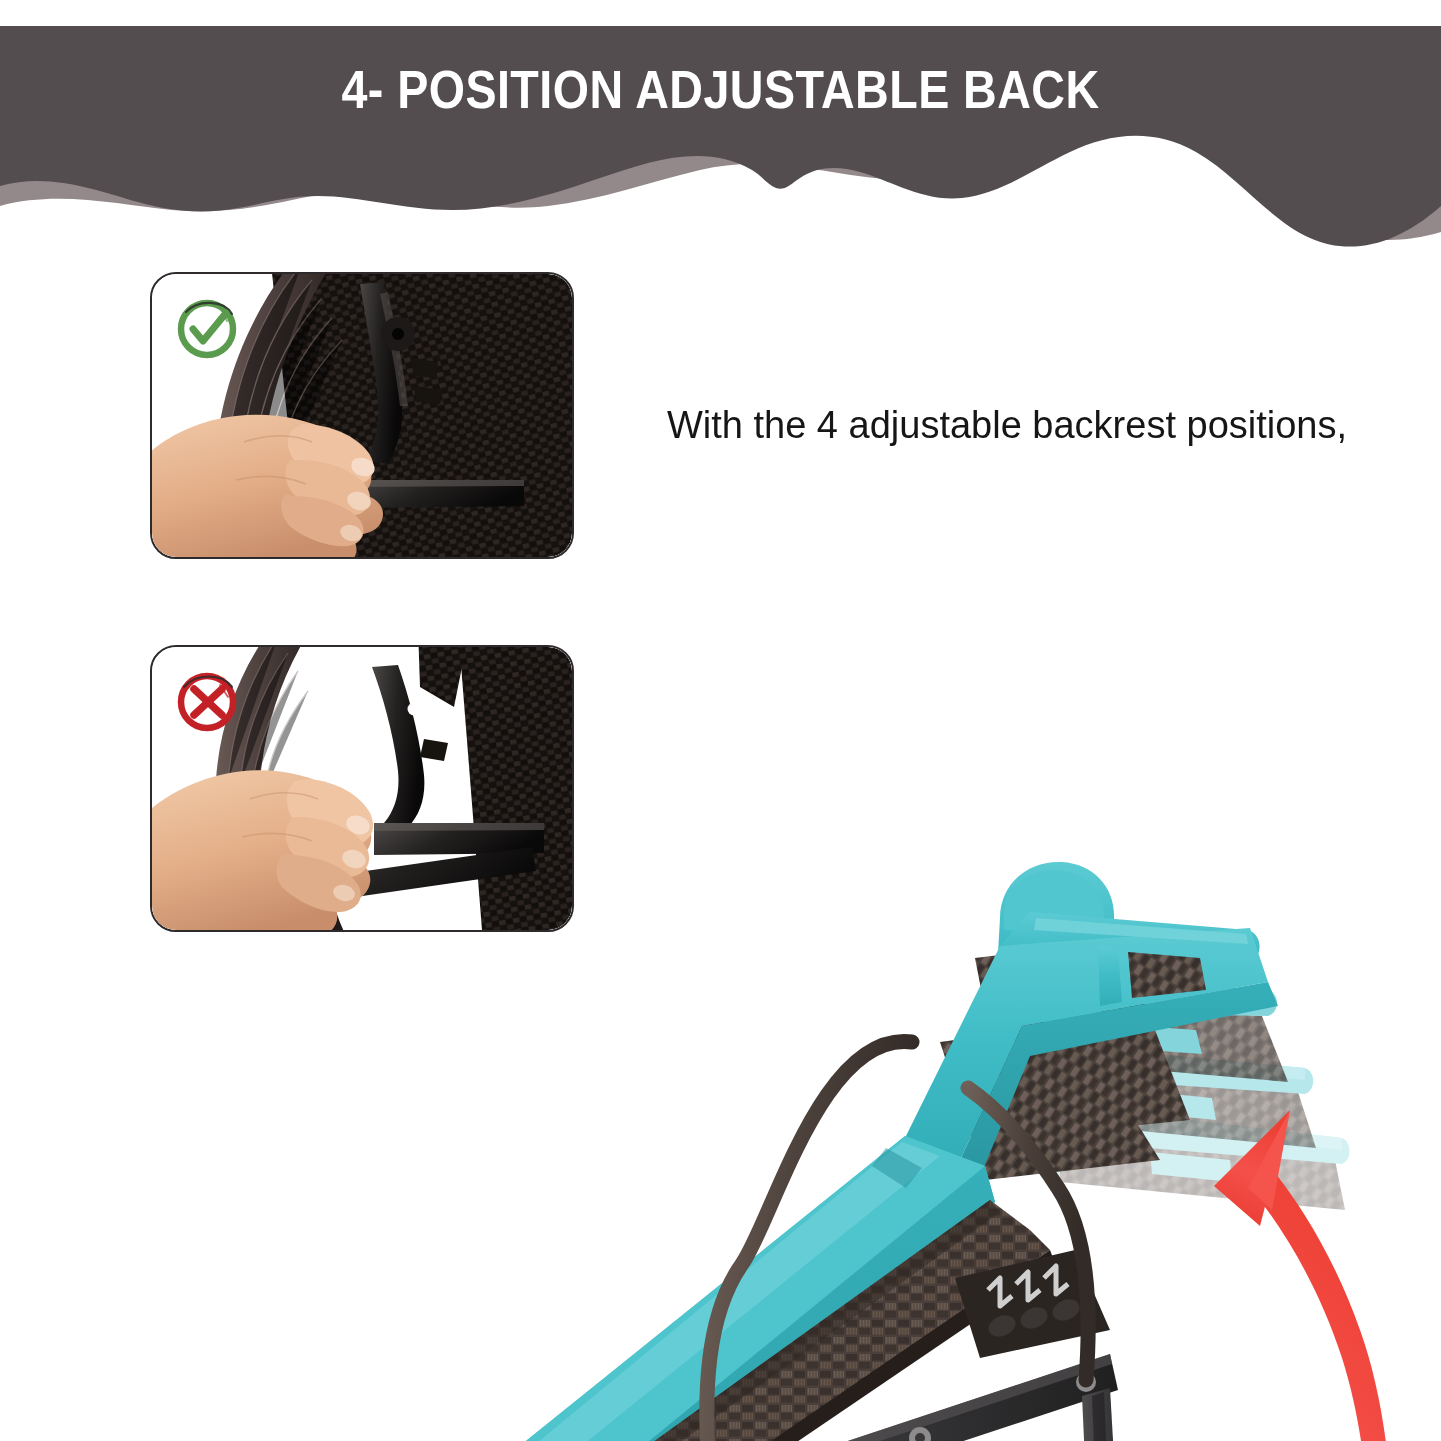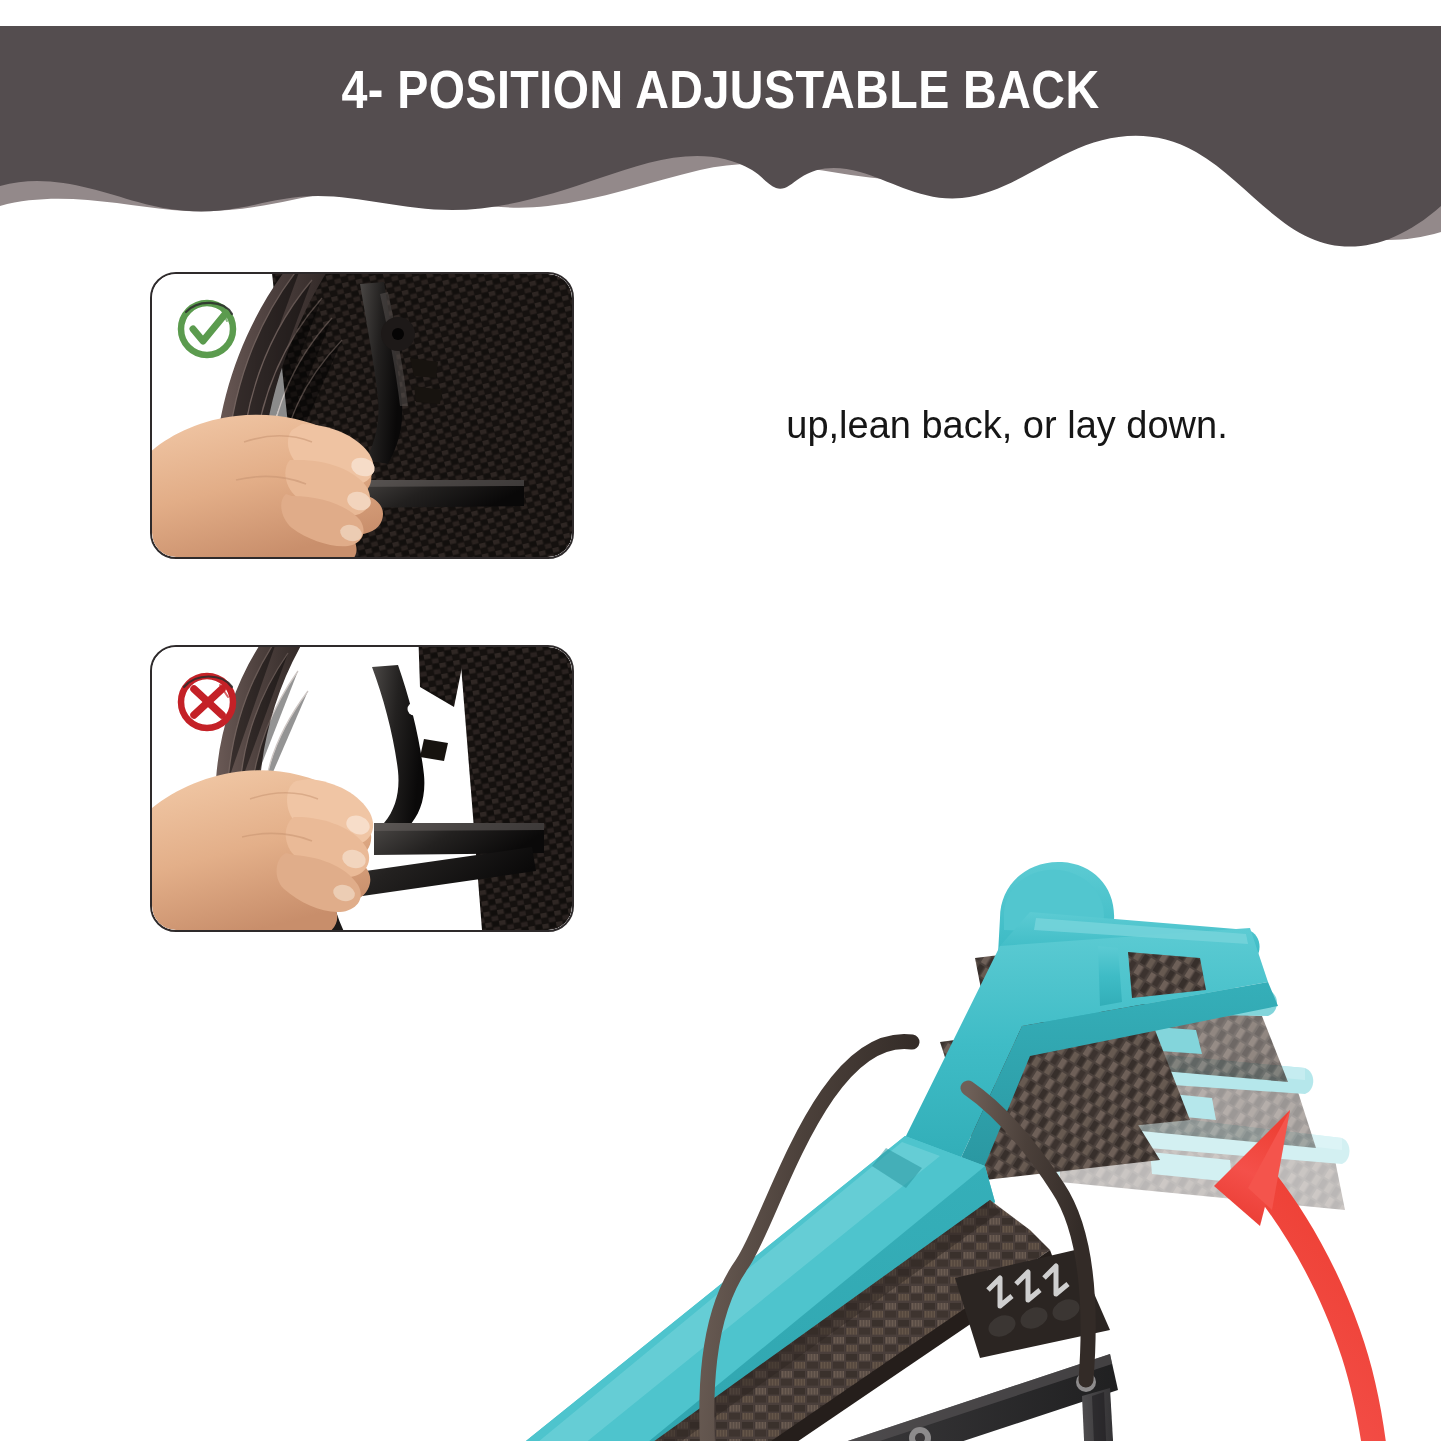--- a/index.html
+++ b/index.html
@@ -236,21 +236,21 @@
   <svg class="badge-icon" viewBox="0 0 74 74">
     <circle cx="37" cy="39" r="26" fill="none" stroke="#C42127" stroke-width="6.5" stroke-linecap="round"></circle>
     <path d="M14,24 C26,10 52,10 62,24" fill="none" stroke="#2c2c2c" stroke-width="2.2" stroke-linecap="round" opacity=".85"></path>
     <path d="M24,26 L52,52" fill="none" stroke="#C42127" stroke-width="7.5" stroke-linecap="round"></path>
     <path d="M52,26 L24,52" fill="none" stroke="#C42127" stroke-width="7.5" stroke-linecap="round"></path>
     <path d="M50,22 L58,34" fill="none" stroke="#C42127" stroke-width="2" stroke-linecap="round" opacity=".7"></path>
   </svg>
 </div>
 
 <div id="description">
-  <span class="ln">up,lean back, or lay down.</span>
+  <span class="ln">With the 4 adjustable backrest positions,</span>
 </div>
 
 <svg id="product-illustration" viewBox="0 0 1441 751">
   <defs>
     <linearGradient id="cushTop" x1="0" y1="0" x2="0" y2="1">
       <stop offset="0" stop-color="#5CCBD3"></stop>
         <stop offset=".5" stop-color="#3FBCC6"></stop>
       <stop offset="1" stop-color="#32AEB8"></stop>
     </linearGradient>
     <linearGradient id="cushSide" x1="0" y1="0" x2="0" y2="1">

